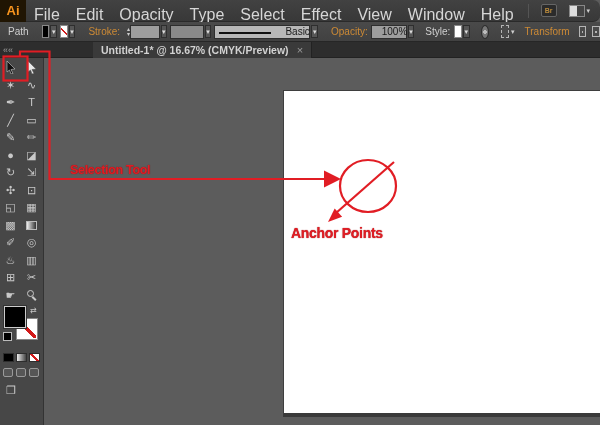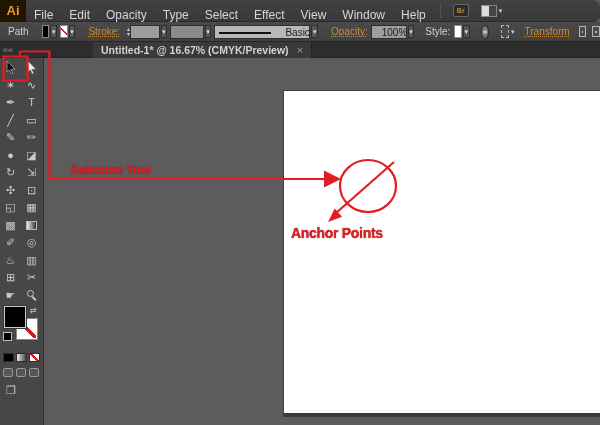--- a/index.html
+++ b/index.html
@@ -5,46 +5,46 @@
   * { margin:0; padding:0; box-sizing:border-box; }
   html,body { width:600px; height:425px; overflow:hidden;
     font-family:"Liberation Sans", sans-serif; background:#5c5c5c; position:relative; }
 
   
   .menubar { position:absolute; left:0; top:0; width:600px; height:22px;
     background:linear-gradient(#424242,#383838); display:flex; align-items:center;
     border-bottom:1px solid #2a2a2a;border-radius:7px; }
   .ai-logo { width:26px; height:22px; background:#201503; color:#f7941e;
     font-weight:bold; font-size:13px; display:flex; align-items:center; justify-content:center; }
-  .menu-item { color:#d6d6d6; font-size:12px; padding:0 8px; line-height:22px; cursor:default;margin-top:8px; }
+  .menu-item { color:#d6d6d6; font-size:16px; padding:0 8px; line-height:22px; cursor:default;margin-top:8px; }
   .menu-sep { width:1px; height:14px; background:#555; margin:0 6px; }
   .app-icon { margin:0 6px; display:flex; align-items:center; }
   .bridge-box { width:16px; height:13px; background:#2b2b2b; border:1px solid #666;
     border-radius:2px; color:#b98a3c; font-size:7px; font-weight:bold;
     display:flex; align-items:center; justify-content:center; }
   .arrange-box { width:16px; height:12px; border:1px solid #888; background:#444; display:flex; }
   .arrange-box i { display:block; width:7px; height:100%; background:#ddd; }
   .dd-caret { color:#cfcfcf; font-size:7px; margin-left:2px; }
 
   
   .controlbar { position:absolute; left:0; top:22px; width:600px; height:20px;
     background:linear-gradient(#4a4a4a,#414141); border-bottom:1px solid #262626;
     display:flex; align-items:center; font-size:10px; color:#cfcfcf; }
   .cb-label { margin:0 4px 0 8px; }
-  .link-label { color:#cd8a35; text-decoration:underline; text-decoration-style:dotted; margin:0 3px 0 10px; }
+  .link-label { color:#cd8a35; text-decoration-style:dotted; margin:0 3px 0 10px; }
   .swatch { width:13px; height:13px; border:1px solid #888; background:#000; position:relative; }
   .swatch.white { background:#fff; }
   .swatch .slash { position:absolute; inset:0;
     background:linear-gradient(45deg, transparent 42%, #d21a1a 42%, #d21a1a 58%, transparent 58%); }
   .dd-btn { width:11px; height:13px; background:#565656; border:1px solid #2e2e2e;
     color:#ddd; font-size:7px; display:flex; align-items:center; justify-content:center; margin:0 3px 0 1px; }
   .stepper { display:flex; flex-direction:column; margin-left:4px; }
   .stepper span { font-size:6px; line-height:5px; color:#ccc; }
   .field { height:14px; background:#9d9d9d; border:1px solid #2e2e2e; display:flex;
-    align-items:flex-end; color:#1a1a1a; font-size:10px; padding-left:10px; }
+    align-items:center; color:#1a1a1a; font-size:10px; padding-left:10px; }
   .f-stroke { width:46px; } .f-profile { width:54px; background:#8a8a8a; }
   .f-brush { width:96px; background:#b8b8b8; position:relative; }
   .f-brush .line { position:absolute; left:4px; top:6px; width:52px; height:2px; background:#111; }
   .f-brush .bname { margin-left:60px; }
   .f-opacity { width:36px; }
   .circle-icon { width:14px; height:14px; border-radius:50%; margin-left:8px;
     background:radial-gradient(circle at 50% 50%, #bbb 0 30%, #777 31% 100%); border:1px solid #2d2d2d; }
   .dashed-icon { width:14px; height:13px; border:1px dashed #b5b5b5; margin-left:12px; background:#4a4a4a; }
   .align-icon { width:13px; height:11px; border:1px solid #b5b5b5; margin-left:6px; position:relative; background:#4a4a4a; }
   .align-icon::after { content:""; position:absolute; left:2px; right:2px; top:4px; height:2px; background:#b5b5b5; }

